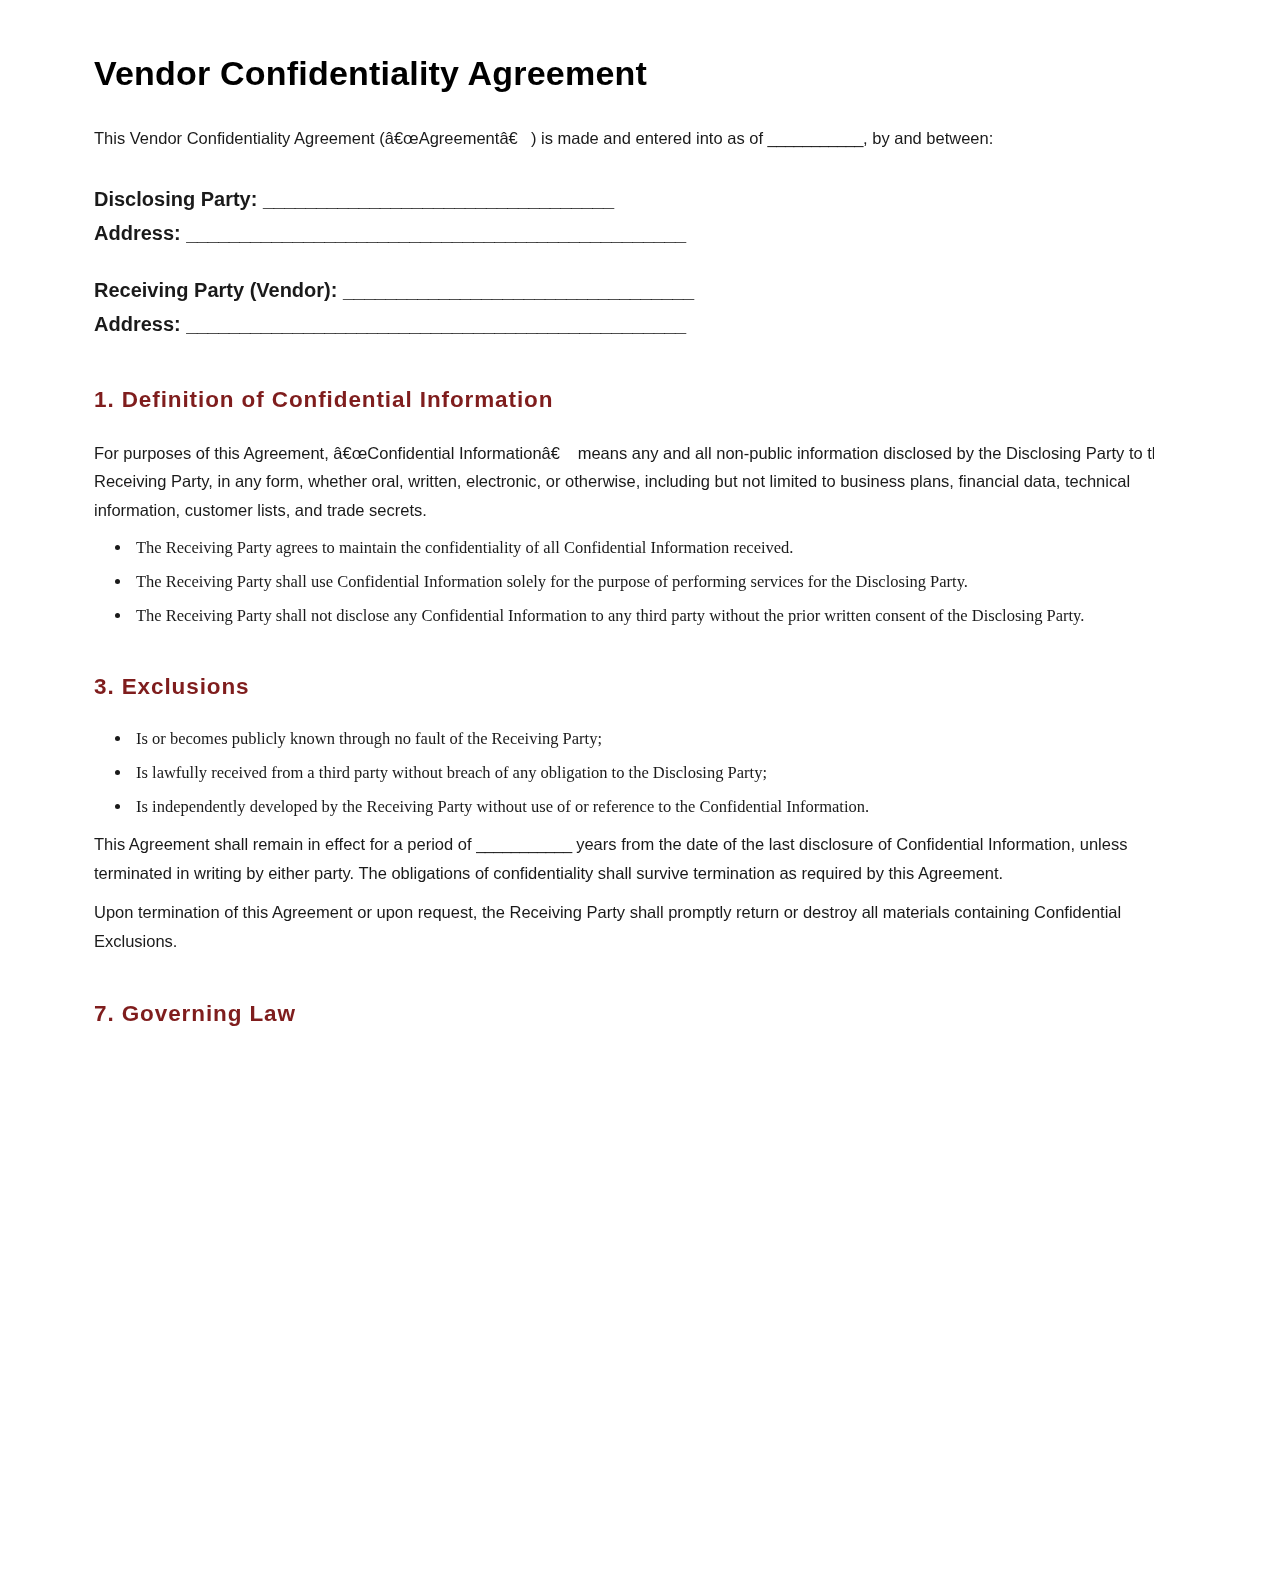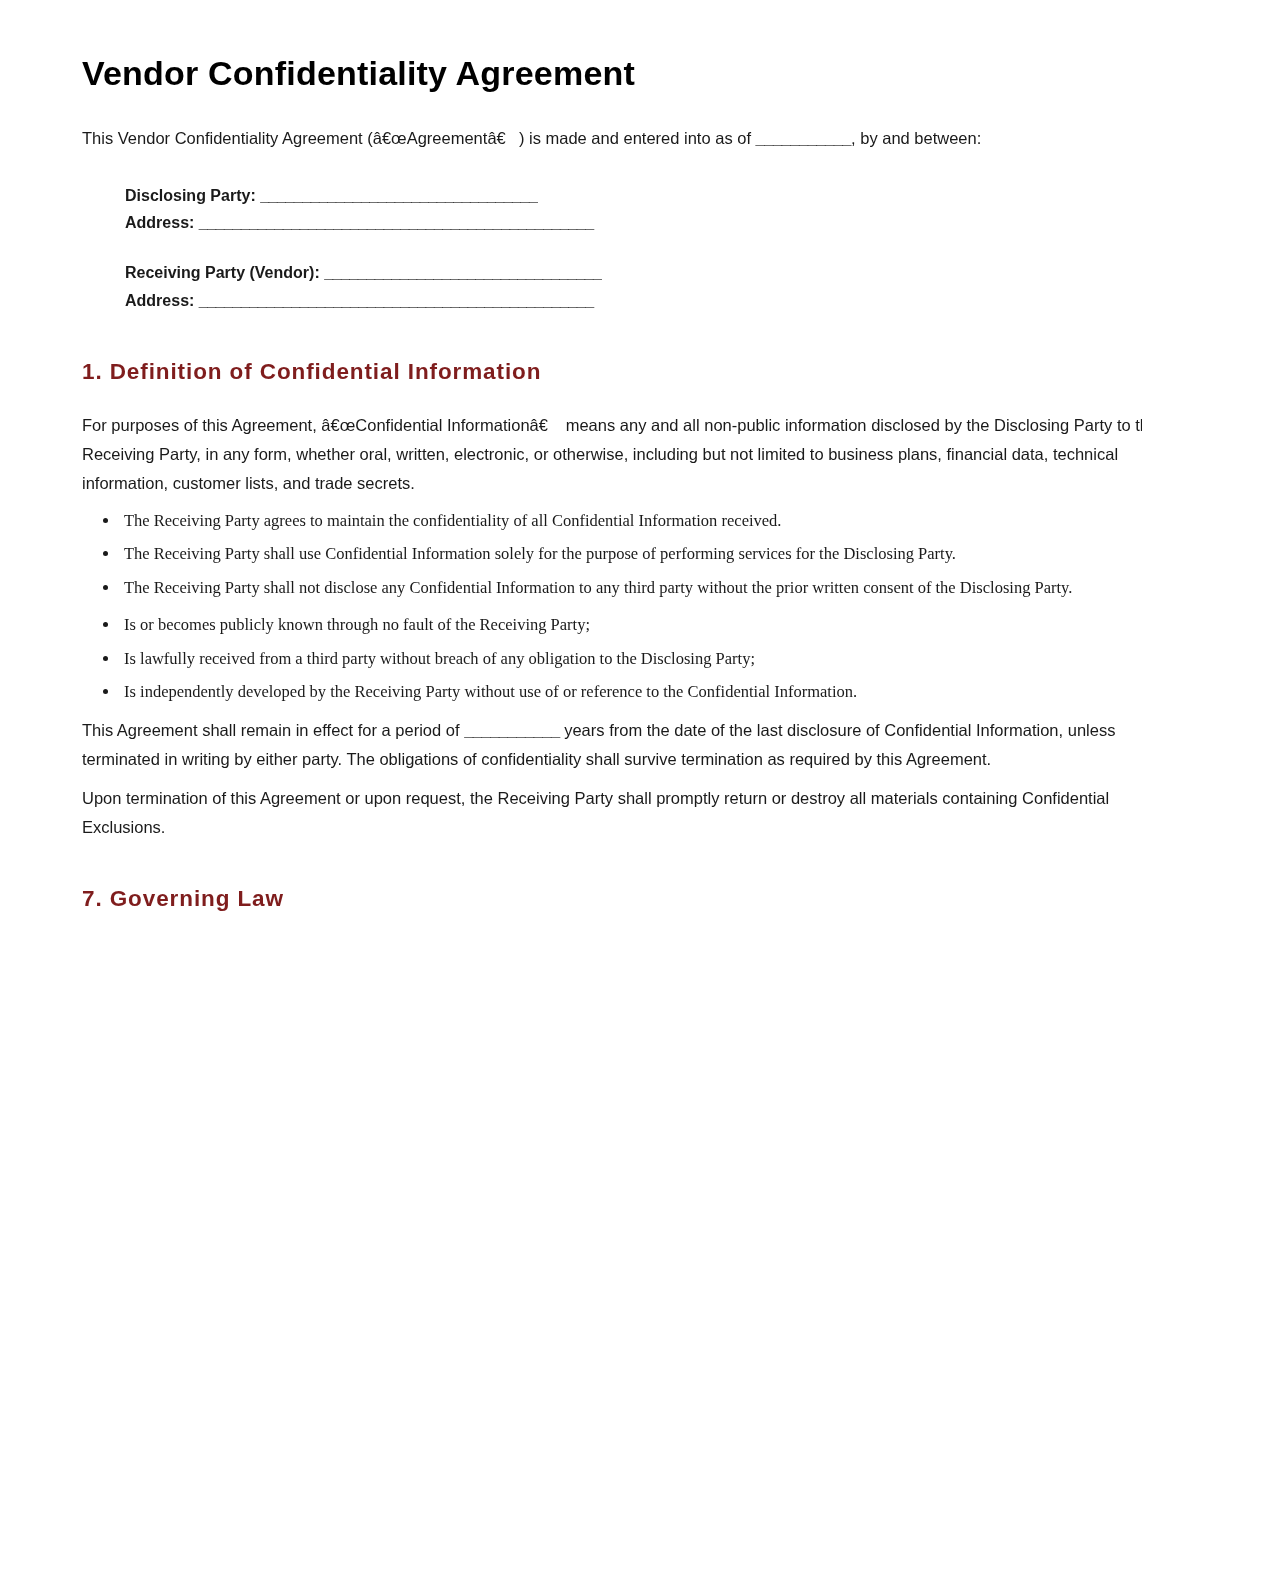--- a/index.html
+++ b/index.html
@@ -16,21 +16,21 @@
   }
   .page {
     position: relative;
     width: 1263px;
     height: 1570px;
     background: #ffffff;
     box-sizing: border-box;
   }
   .clip {
     position: absolute;
-    left: 0;
+    left: 12px;
     top: 0;
     width: 1142px;
     height: 1302px;
     overflow: hidden;
   }
   .content {
     padding: 55px 88px 0 82px;
     box-sizing: border-box;
     width: 1263px;
   }
@@ -47,32 +47,31 @@
   p.intro {
     font-size: 16.5px;
     line-height: 1.55;
     margin: 0 0 30px 0;
   }
 
   .party-block {
     margin: 0 0 22px 0;
   }
   .party-line {
-    font-size: 16px;
+    font-size: 20px;
     font-weight: bold;
     line-height: 1.72;
     white-space: nowrap;
-    margin-left: 43px;
   }
   .fill {
     font-weight: bold;
     letter-spacing: -0.5px;
   }
   .fill-inline {
-    font-weight: bold;
+    font-weight: normal;
     letter-spacing: -0.5px;
   }
 
   h2.section-title {
     font-size: 22.5px;
     font-weight: bold;
     letter-spacing: 0.9px;
     margin: 44px 0 26px 0;
     line-height: 1.2;
     color: #7f1d1d;
@@ -133,20 +132,21 @@
 
       <section>
         <ul class="bullets">
           <li>The Receiving Party agrees to maintain the confidentiality of all Confidential Information received.</li>
           <li>The Receiving Party shall use Confidential Information solely for the purpose of performing services for the Disclosing Party.</li>
           <li>The Receiving Party shall not disclose any Confidential Information to any third party without the prior written consent of the Disclosing Party.</li>
         </ul>
       </section>
 
       <section>
+        <h2 class="section-title">3. Exclusions</h2>
         <ul class="bullets">
           <li>Is or becomes publicly known through no fault of the Receiving Party;</li>
           <li>Is lawfully received from a third party without breach of any obligation to the Disclosing Party;</li>
           <li>Is independently developed by the Receiving Party without use of or reference to the Confidential Information.</li>
         </ul>
       </section>
 
       <section>
         <p class="body-text"><span>This Agreement shall remain in effect for a period of </span><span class="fill-inline">___________</span><span> years from the date of the last disclosure of Confidential Information, unless terminated in writing by either party. The obligations of confidentiality shall survive termination as required by this Agreement.</span></p>
       </section>

